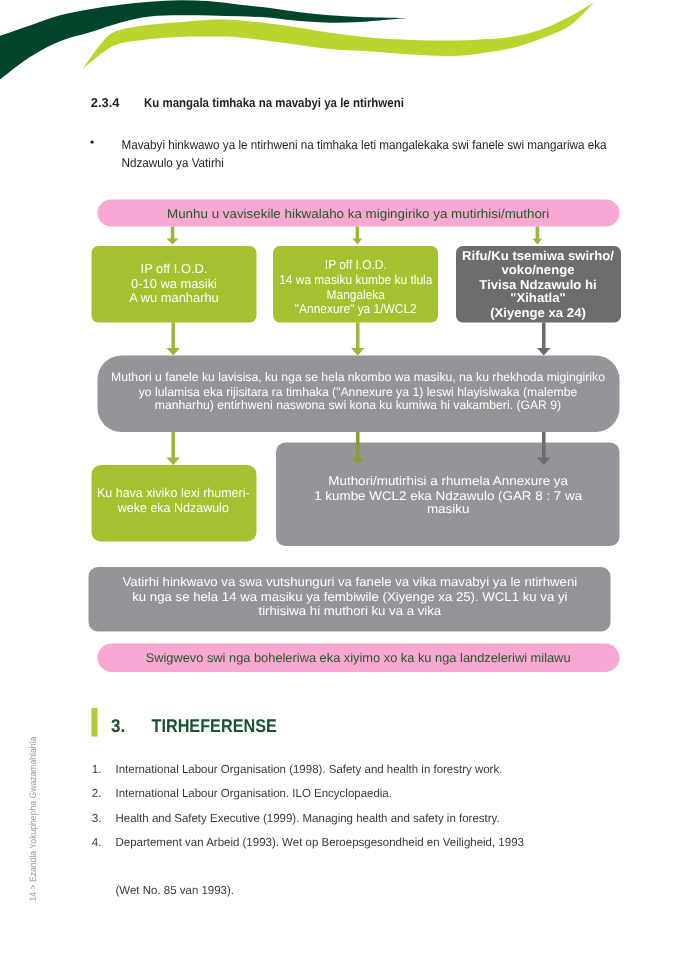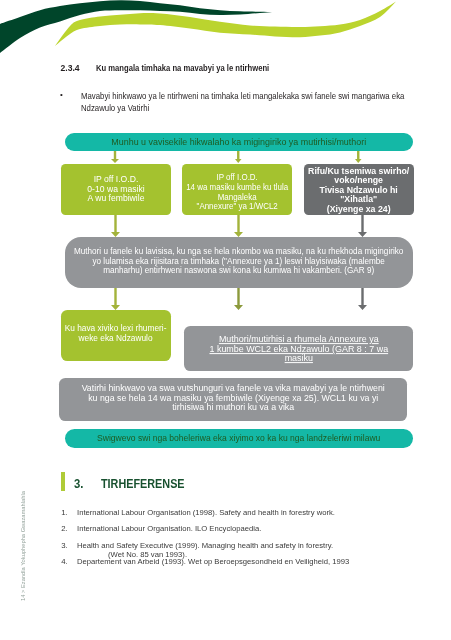--- a/index.html
+++ b/index.html
@@ -13,21 +13,21 @@
   .bullet{position:absolute;left:60px;top:90.5px;font-size:8px;color:#231f20;line-height:1;}
   .bullet-text{position:absolute;left:80.7px;top:90.2px;width:352px;font-size:8.4px;line-height:12.2px;color:#231f20;
                transform:scaleX(0.93);transform-origin:0 0;}
 
   
   .fc{position:absolute;left:0;top:0;width:451px;height:640px;}
   .box{position:absolute;box-sizing:border-box;display:flex;align-items:center;justify-content:center;
        text-align:center;color:#ffffff;}
   .box span{display:block;}
   .green{background:#A4C22F;}
-  .green-lt{background:#14b8a6;}
+  .green-lt{background:#f9a8d4;}
   .gray{background:#939598;}
   .gray-dk{background:#6B6D6F;font-weight:bold;}
 
   
   .ref-bar{position:absolute;left:61px;top:472px;width:4.2px;height:19px;background:#AFCB37;}
   .ref-num{position:absolute;left:74.2px;top:476.5px;font-size:12.3px;font-weight:bold;color:#18512F;transform:scaleX(0.92);transform-origin:0 0;}
   .ref-title{position:absolute;left:100.5px;top:476.5px;font-size:12.3px;font-weight:bold;color:#18512F;white-space:nowrap;transform:scaleX(0.88);transform-origin:0 0;}
   .rl{position:absolute;font-size:7.8px;color:#3a3a3a;white-space:nowrap;transform:scaleX(0.982);transform-origin:0 0;}
   .rn{position:absolute;font-size:7.8px;color:#3a3a3a;}
 
@@ -51,21 +51,21 @@
   <div class="fc" id="fc">
       <div class="box green-lt" style="left: 65px; top: 133px; width: 348px; height: 18px; border-radius: 9px;">
         <div style="font-size: 8.6px; line-height: 9px; color: rgb(30, 91, 34); transform: translateY(0px) scaleX(1.038); white-space: nowrap;">
           <span>Munhu u vavisekile hikwalaho ka migingiriko ya mutirhisi/muthori</span>
         </div>
       </div>
       <div class="box green" style="left: 61px; top: 164px; width: 110px; height: 51px; border-radius: 4.5px;">
         <div style="font-size: 8.6px; line-height: 9.6px; color: rgb(255, 255, 255); transform: translateY(0px) scaleX(1); white-space: nowrap;">
           <span>IP off I.O.D.</span>
           <span>0-10 wa masiki</span>
-          <span>A wu fembiwile</span>
+          <span>A wu manharhu</span>
         </div>
       </div>
       <div class="box green" style="left: 182px; top: 164px; width: 110px; height: 51px; border-radius: 4.5px;">
         <div style="font-size: 8.6px; line-height: 9.6px; color: rgb(255, 255, 255); transform: translateY(2.6px) scaleX(0.925); white-space: nowrap;">
           <span>IP off I.O.D.</span>
           <span>14 wa masiku kumbe ku tlula</span>
           <span>Mangaleka</span>
           <span>"Annexure" ya  1/WCL2</span>
         </div>
       </div>
@@ -84,21 +84,21 @@
           <span>yo lulamisa eka rijisitara ra timhaka ("Annexure ya 1) leswi hlayisiwaka (malembe</span>
           <span>manharhu) entirhweni naswona swi kona ku kumiwa hi  vakamberi. (GAR 9)</span>
         </div>
       </div>
       <div class="box green" style="left: 61px; top: 310px; width: 110px; height: 51px; border-radius: 6.3px;">
         <div style="font-size: 8.6px; line-height: 10px; color: rgb(255, 255, 255); transform: translateY(-2.6px) scaleX(0.969); white-space: nowrap;">
           <span>Ku hava xiviko lexi rhumeri-</span>
           <span>weke eka Ndzawulo</span>
         </div>
       </div>
-      <div class="box gray" style="left: 184px; top: 326px; width: 229px; height: 45px; border-radius: 6.3px; text-decoration: underline;">
+      <div class="box gray" style="left: 184px; top: 295px; width: 229px; height: 69px; border-radius: 6.3px;">
         <div style="font-size: 8.4px; line-height: 9.6px; color: rgb(255, 255, 255); transform: translateY(1.1px) scaleX(1.066); white-space: nowrap;">
           <span>Muthori/mutirhisi a rhumela Annexure ya</span>
           <span>1 kumbe WCL2 eka Ndzawulo (GAR 8 : 7 wa</span>
           <span>masiku</span>
         </div>
       </div>
       <div class="box gray" style="left: 59px; top: 378px; width: 348px; height: 43px; border-radius: 6.3px;">
         <div style="font-size: 8.4px; line-height: 9.6px; color: rgb(255, 255, 255); transform: translateY(-1.2px) scaleX(1.051); white-space: nowrap;">
           <span>Vatirhi hinkwavo va swa vutshunguri va fanele va vika mavabyi ya le ntirhweni</span>
           <span>ku nga se hela 14 wa masiku ya fembiwile (Xiyenge xa 25). WCL1 ku va yi</span>
@@ -144,17 +144,17 @@
   <div class="ref-title">TIRHEFERENSE</div>
   <div id="reflist">
       <div class="rn" style="left: 61.2px; top: 508px;">1.</div>
       <div class="rl" style="left: 77.2px; top: 508px;">International Labour Organisation (1998). Safety and health in forestry work.</div>
       <div class="rn" style="left: 61.2px; top: 524.4px;">2.</div>
       <div class="rl" style="left: 77.2px; top: 524.4px;">International Labour Organisation. ILO Encyclopaedia.</div>
       <div class="rn" style="left: 61.2px; top: 540.8px;">3.</div>
       <div class="rl" style="left: 77.2px; top: 540.8px;">Health and Safety Executive (1999). Managing health and safety in forestry.</div>
       <div class="rn" style="left: 61.2px; top: 557.2px;">4.</div>
       <div class="rl" style="left: 77.2px; top: 557.2px;">Departement van Arbeid (1993). Wet op Beroepsgesondheid en Veiligheid, 1993</div>
-      <div class="rl" style="left: 77.2px; top: 550px; margin-left: 31px;">(Wet No. 85 van 1993).</div>
+      <div class="rl" style="left: 77.2px; top: 589px;">(Wet No. 85 van 1993).</div>
     </div>
 
   <div class="vfolio" style="left:19.2px;top:600.5px;">14  &gt;  Ezandla Yokuphepha Gwazamahlahla</div>
 </div>
 
 </body></html>

